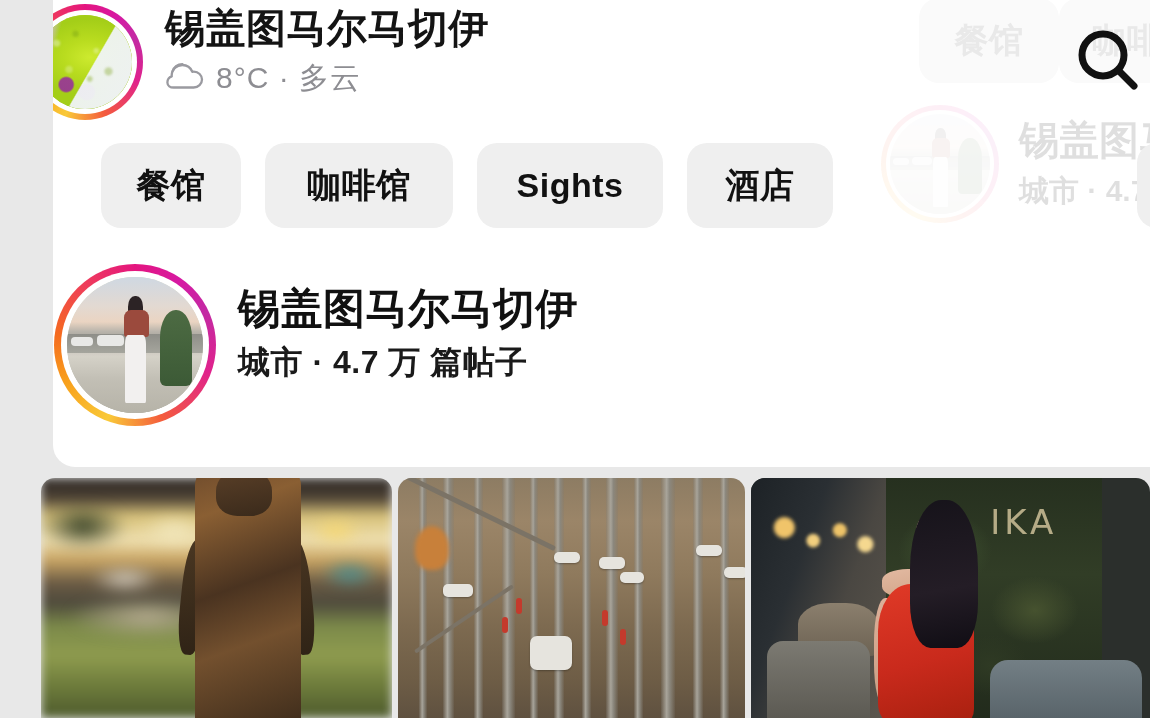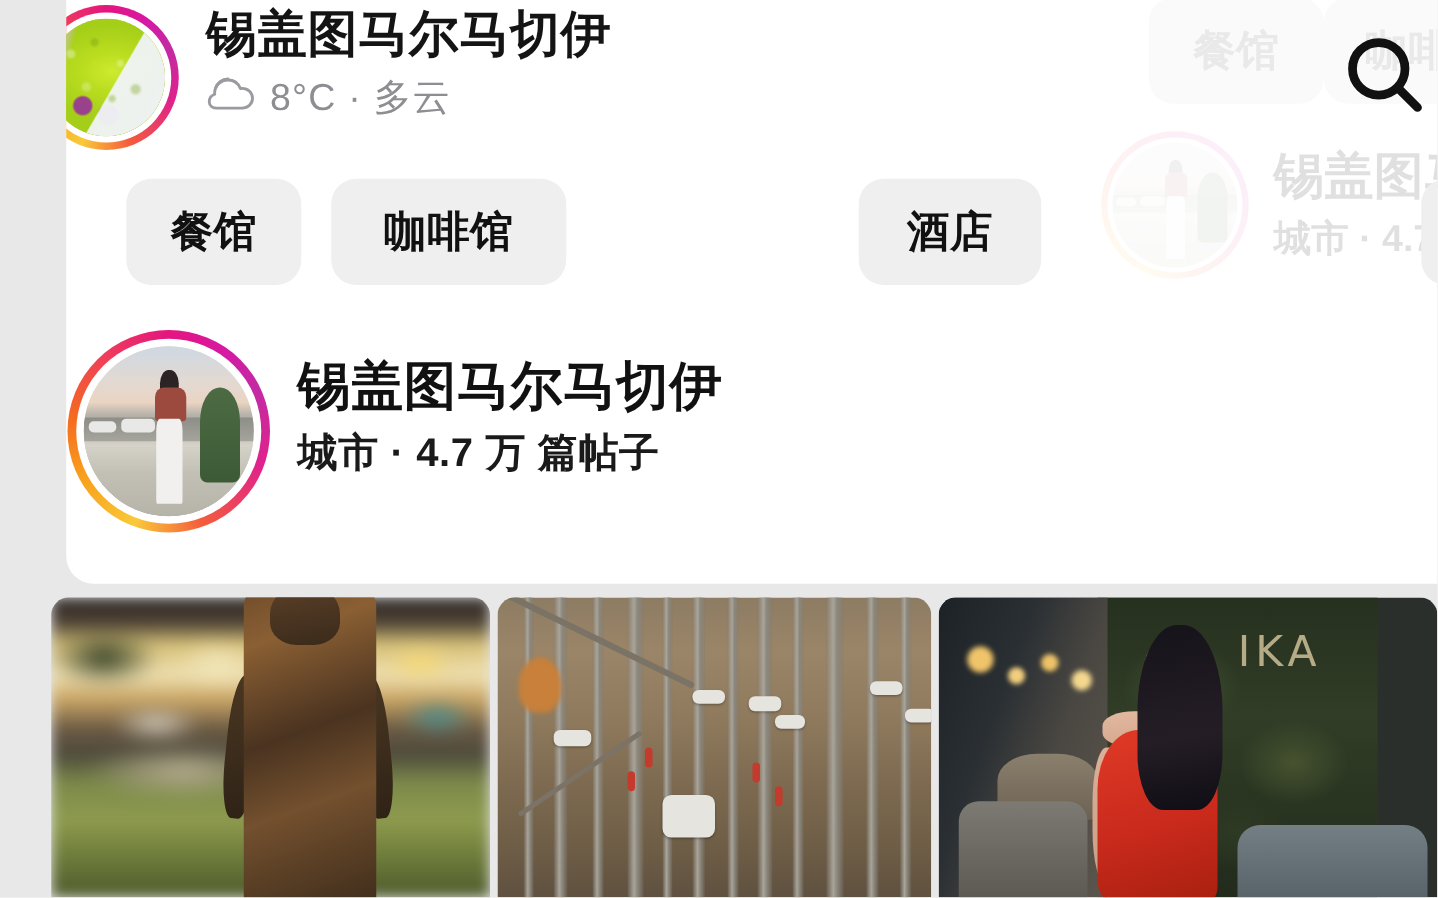--- a/index.html
+++ b/index.html
@@ -574,20 +574,23 @@
       </div>
     </div>
 
     <div class="chips">
       <div class="chip" style="left:48px; width:140px;">
         <span class="chip-label">餐馆</span>
       </div>
       <div class="chip" style="left:212px; width:188px;">
         <span class="chip-label">咖啡馆</span>
       </div>
+      <div class="chip" style="left:424px; width:186px;">
+        <span class="chip-label">Sights</span>
+      </div>
       <div class="chip" style="left:634px; width:146px;font-family:Liberation Mono, monospace;">
         <span class="chip-label">酒店</span>
       </div>
       <div class="chip partial-left" style="left:1084px; width:100px;">
         
       </div>
     </div>
 
     <div class="result-row">
       <div class="result-avatar-wrap">

